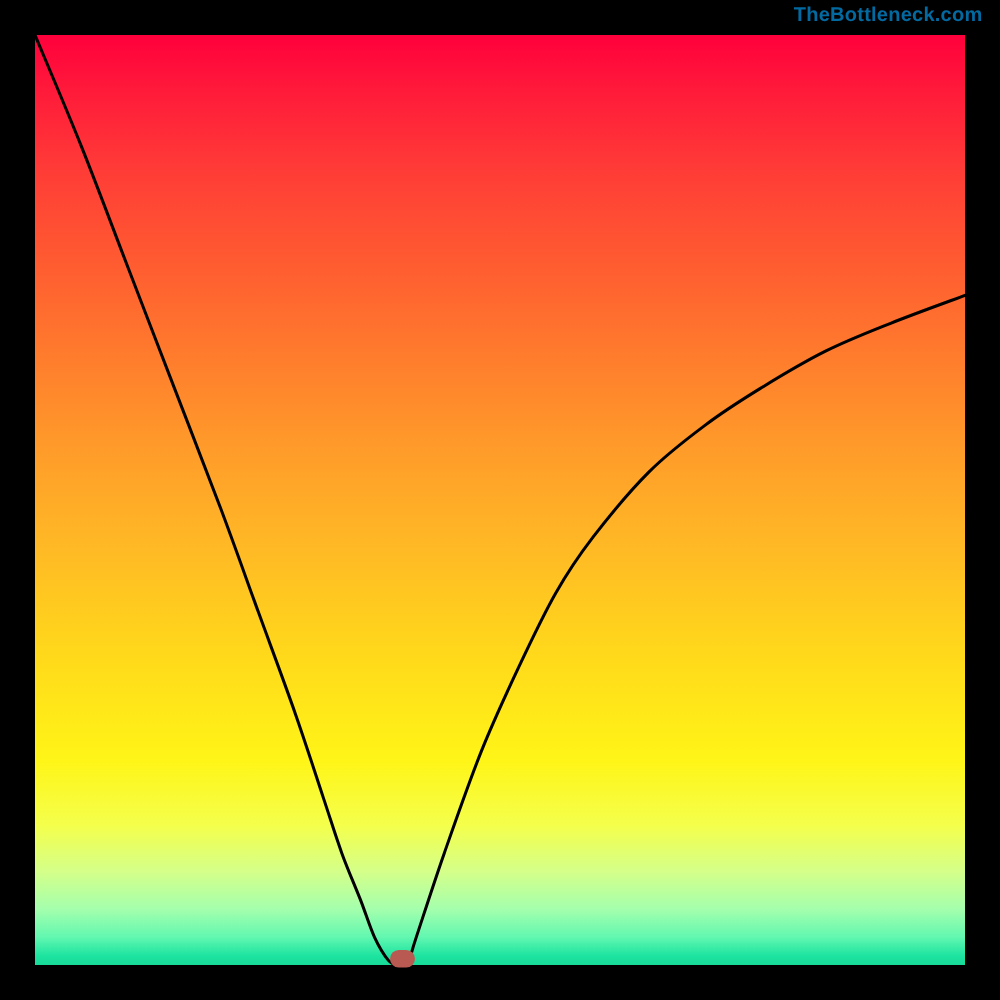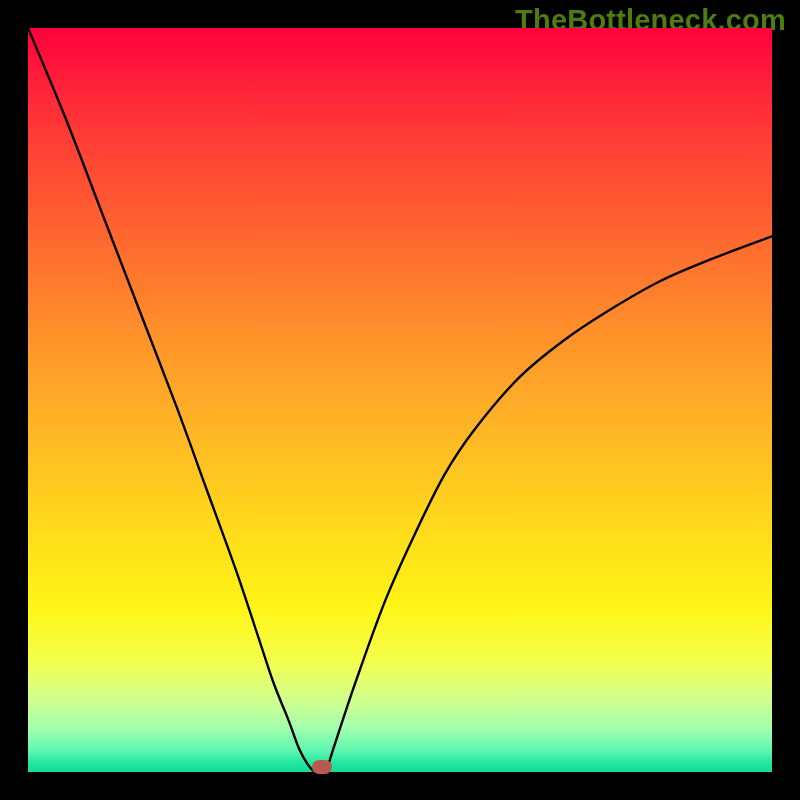--- a/index.html
+++ b/index.html
@@ -16,23 +16,23 @@
     left: 0;
     width: 800px;
     height: 800px;
     background: #000;
   }
   .watermark {
     position: absolute;
     top: 4px;
     right: 14px;
     font-family: Arial, Helvetica, sans-serif;
-    font-size: 29px;
+    font-size: 16px;
     font-weight: 600;
-    color: #4d7c0f;
+    color: #0369a1;
     letter-spacing: 0.2px;
   }
   .plot {
     position: absolute;
     left: 28px;
     top: 28px;
     width: 744px;
     height: 744px;
   }
   .gradient {

